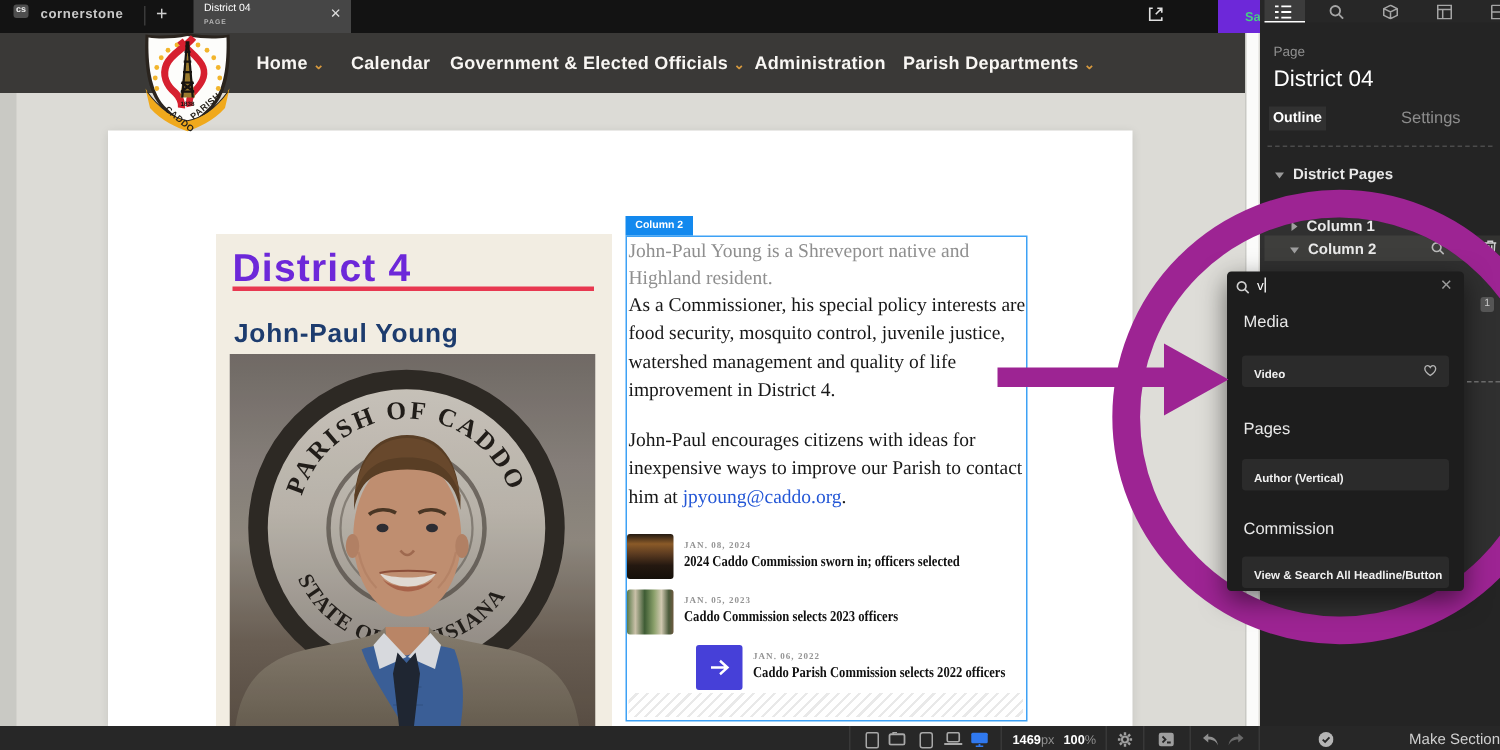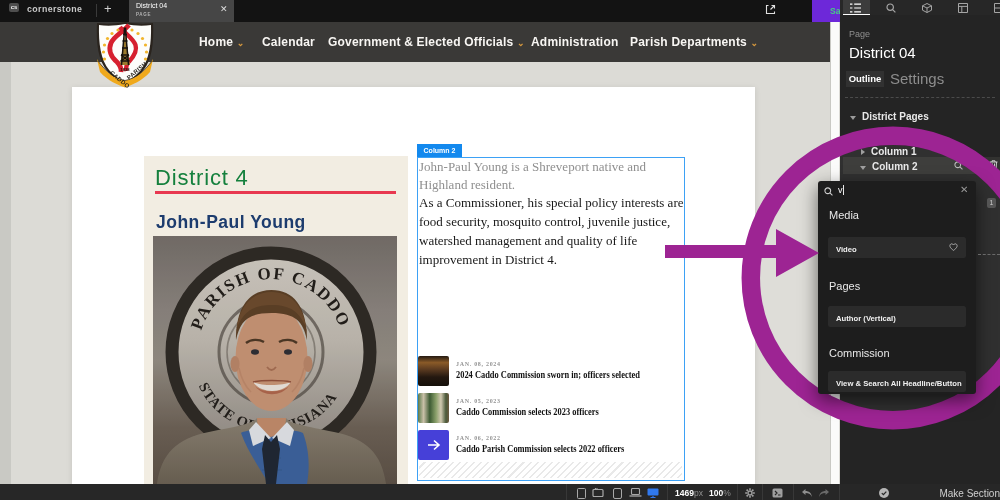--- a/index.html
+++ b/index.html
@@ -14,26 +14,26 @@
   #plus{left:104px;top:1px;color:#cfcfcf;font-size:13px;font-weight:300;}
   #tab{left:129px;top:0;width:105px;height:22px;background:#464646;}
   #tabtitle{left:7px;top:2px;font-size:7px;color:#fff;}
   #tabpage{left:7px;top:11.5px;font-size:4.5px;color:#b5b5b5;letter-spacing:.7px;font-weight:bold;}
   #tabx{left:91px;top:4px;color:#ddd;font-size:9px;}
   #extlink{left:764px;top:3px;}
   #savebtn{left:812px;top:0;width:56px;height:22px;background:#6d28d9;color:#47cc85;
            font-size:8.5px;font-weight:bold;text-align:center;line-height:22px;}
   
   #navbar{left:0;top:22px;width:830px;height:40px;background:#3a3937;}
-  .nav{top:35px;color:#f8f6f3;font-size:12px;font-weight:bold;letter-spacing:.2px;margin-left:28px;}
+  .nav{top:35px;color:#f8f6f3;font-size:12px;font-weight:bold;letter-spacing:.2px;}
   .chev{color:#d89a3e;font-size:9px;font-weight:bold;}
   #scrollbar{left:830px;top:22px;width:8px;height:462px;background:#fbfbfa;border-left:1px solid #c9c9c4;}
   #page{left:72px;top:87px;width:683px;height:397px;background:#ffffff;box-shadow:0 1px 6px rgba(0,0,0,.10);}
   #beige{left:144px;top:156px;width:264px;height:328px;background:#f2ede2;}
-  #h-district{left:155px;top:166px;font-size:22px;line-height:24px;font-weight:normal;color:#15803d;letter-spacing:.8px;}
+  #h-district{left:155px;top:166px;font-size:26px;line-height:24px;font-weight:bold;color:#6d28d9;letter-spacing:.8px;}
   #redline{left:155px;top:191px;width:241px;height:2.5px;background:#e83850;}
   #h-jpy{left:156px;top:213px;font-size:17.5px;line-height:19px;font-weight:bold;color:#1d3c6e;letter-spacing:.5px;}
   
   #col2tab{left:417px;top:144px;width:45px;height:13px;background:#1389ee;color:#fff;
            font-size:7px;font-weight:bold;text-align:center;line-height:13px;}
   #col2{left:417px;top:157px;width:266px;height:322px;border:1.5px solid #3da1f5;background:#fff;}
   #col2text{left:419px;top:158px;width:268px;font-family:"Liberation Serif",serif;font-size:13px;color:#181818;}
   #col2text p{margin:0;line-height:19px;white-space:nowrap;}
   p#gpara{color:#8f8f8f;line-height:17.5px;}
   a.mail{color:#2457d6;text-decoration:none;}
@@ -48,21 +48,21 @@
   
   #sidebar{left:840px;top:0;width:160px;height:484px;background:#242424;}
   #iconrow{left:840px;top:0;width:160px;height:15px;background:#272727;}
   #itab{left:843px;top:0;width:27px;height:14px;background:#3c3c3c;}
   #itabline{left:843px;top:13.6px;width:27px;height:1.4px;background:#fff;}
   .sideicon{top:3px;}
   #lpage{left:849px;top:29px;font-size:9px;color:#8f8f8f;}
   #lname{left:849px;top:44px;font-size:15px;color:#fff;}
   #tout{left:846px;top:71px;width:38px;height:16px;background:#313131;color:#fff;
         font-size:9.5px;text-align:center;line-height:16px;font-weight:bold;}
-  #tset{left:890px;top:71px;font-size:15px;color:#8d8d8d;line-height:16px;}
+  #tset{left:934px;top:71px;font-size:11px;color:#8d8d8d;line-height:16px;}
   #dash1{left:845px;top:97px;width:150px;height:0;border-top:1px dashed #4b4b4b;}
   .trow{font-size:10px;font-weight:bold;color:#e8e8e8;}
   .caret-d{width:0;height:0;border-left:3.5px solid transparent;border-right:3.5px solid transparent;
            border-top:4.5px solid #9a9a9a;display:inline-block;}
   .caret-r{width:0;height:0;border-top:3.5px solid transparent;border-bottom:3.5px solid transparent;
            border-left:4.5px solid #9a9a9a;display:inline-block;}
   #c2row{left:843px;top:157px;width:157px;height:17px;background:#323230;}
   
   #botbar{left:0;top:484px;width:1000px;height:16px;background:#272727;}
   .bdev{top:488px;}
@@ -191,33 +191,34 @@
   <path d="M102 150 C110 161 128 161 136 150 C129 157 109 157 102 150 Z" fill="#b56a50"></path>
   <path d="M86 132 C88 142 92 150 98 156 M151 132 C149 142 145 150 139 156" stroke="#bd8769" stroke-width="1.5" fill="none" opacity=".6"></path>
   <rect width="244" height="248" fill="#241a10" opacity=".09"></rect>
 </svg>
 
 <div class="abs" id="col2"></div>
 <div class="abs" id="col2tab">Column 2</div>
 <div class="abs" id="col2text">
   <p id="gpara">John-Paul Young is a Shreveport native and<br>Highland resident.</p>
   <p>As a Commissioner, his special policy interests are<br>food security, mosquito control, juvenile justice,<br>watershed management and quality of life<br>improvement in District 4.</p>
+  <p style="margin-top:14px;">John-Paul encourages citizens with ideas for<br>inexpensive ways to improve our Parish to contact<br>him at <a class="mail">jpyoung@caddo.org</a>.</p>
 </div>
 
 <div class="abs news" style="top:356px;">
   <div class="abs thumb" style="background:linear-gradient(180deg,#241a12 0%,#8a5a28 22%,#5a3a20 45%,#241810 70%,#15100a 100%);"></div>
   <div class="abs ndate">JAN. 08, 2024</div>
   <div class="abs ntitle">2024 Caddo Commission sworn in; officers selected</div>
 </div>
 <div class="abs news" style="top:393px;">
   <div class="abs thumb" style="background:linear-gradient(90deg,#5a7a4a 0%,#c9c0a8 18%,#3e5c34 38%,#8aa06a 58%,#d0c8b0 74%,#4a5a3a 90%,#6d5a40 100%);"></div>
   <div class="abs ndate">JAN. 05, 2023</div>
   <div class="abs ntitle">Caddo Commission selects 2023 officers</div>
 </div>
-<div class="abs news" style="top:430px;">
+<div class="abs news" style="top:430px;margin-left:46px;">
   <div class="abs thumb" style="background:#4640d8;">
     <svg width="31" height="30" viewBox="0 0 31 30">
         <path d="M10 15 H20 M16 10.5 L21 15 L16 19.5" stroke="#fff" stroke-width="1.6" fill="none"></path>
       </svg>
   </div>
   <div class="abs ndate">JAN. 06, 2022</div>
   <div class="abs ntitle">Caddo Parish Commission selects 2022 officers</div>
 </div>
 <div class="abs" id="hatch"></div>
 

